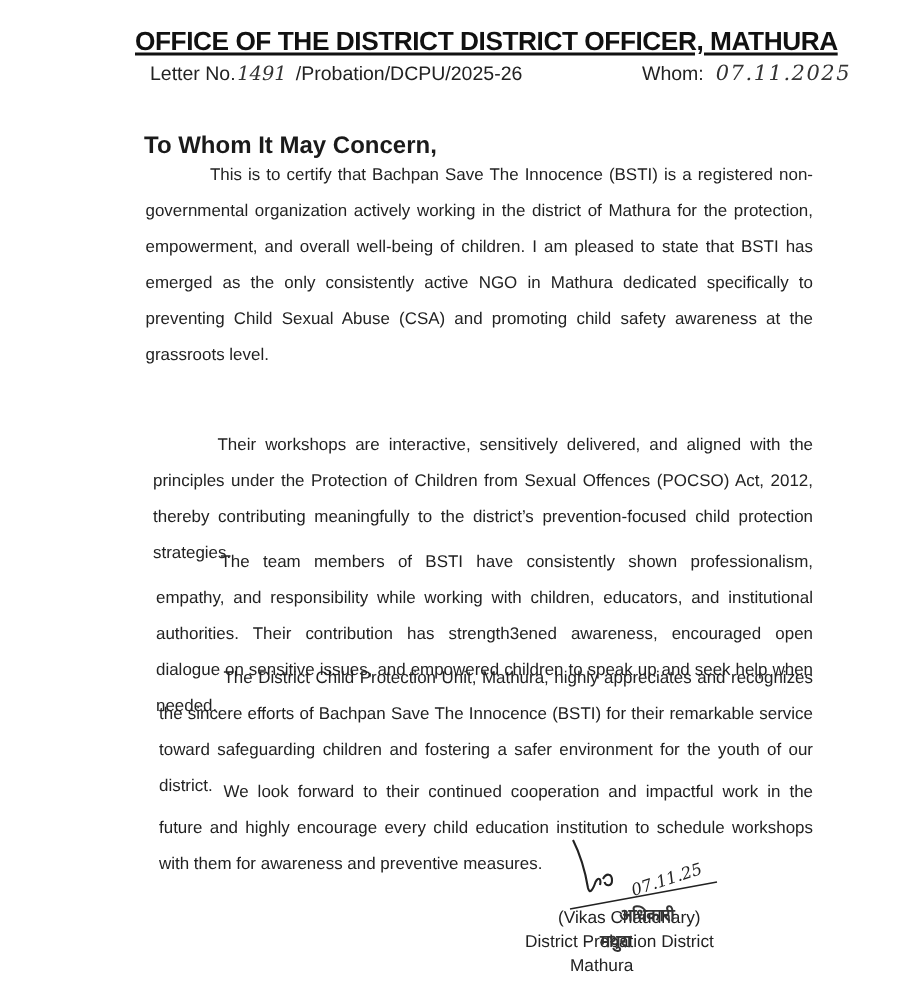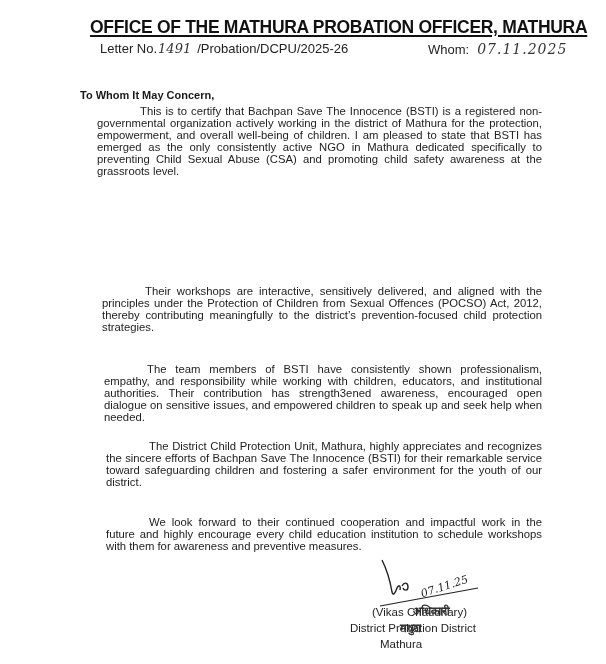--- a/index.html
+++ b/index.html
@@ -61,32 +61,32 @@
       font-family: "DejaVu Serif", serif;
       font-style: italic;
       font-size: 14px;
       color: #333;
       margin-left: 8px;
       letter-spacing: 1px;
       margin-top: 40px;
     }
     .salutation {
       position: absolute;
-      left: 80px;
+      left: 96px;
       top: 89px;
-      font-size: 11px;
+      font-size: 16px;
       font-weight: bold;
       color: #1a1a1a;
     }
     .para {
       position: absolute;
       left: 97px;
       width: 445px;
       font-size: 11.3px;
-      line-height: 12px;
+      line-height: 24px;
       text-align: justify;
       text-indent: 43px;
       color: #222;
     }
     #p1 { top: 105px; }
     #p2 { top: 222px; left: 100px; }
     #p3 { top: 285px; left: 102px; width: 440px; }
     #p4 { top: 363px; left: 104px; width: 438px; }
     #p5 { top: 440px; left: 106px; width: 436px; }
     #p6 { top: 516px; left: 106px; width: 436px; }
@@ -154,21 +154,21 @@
       left: 40px;
       top: 32px;
       white-space: nowrap;
     }
   </style>
 </head>
 <body>
 
 <div class="page">
 
-  <div class="header-title">OFFICE OF THE MATHURA PROBATION OFFICER, MATHURA</div>
+  <div class="header-title">OFFICE OF THE DISTRICT DISTRICT OFFICER, MATHURA</div>
 
   <div class="letter-line">
     <span>Letter No.</span><span class="hand">1491</span><span>/Probation/DCPU/2025-26</span>
   </div>
 
   <div class="date-line">
     <span>Whom:</span><span class="hand">07.11.2025</span>
   </div>
 
   <div class="salutation">To Whom It May Concern,</div>

